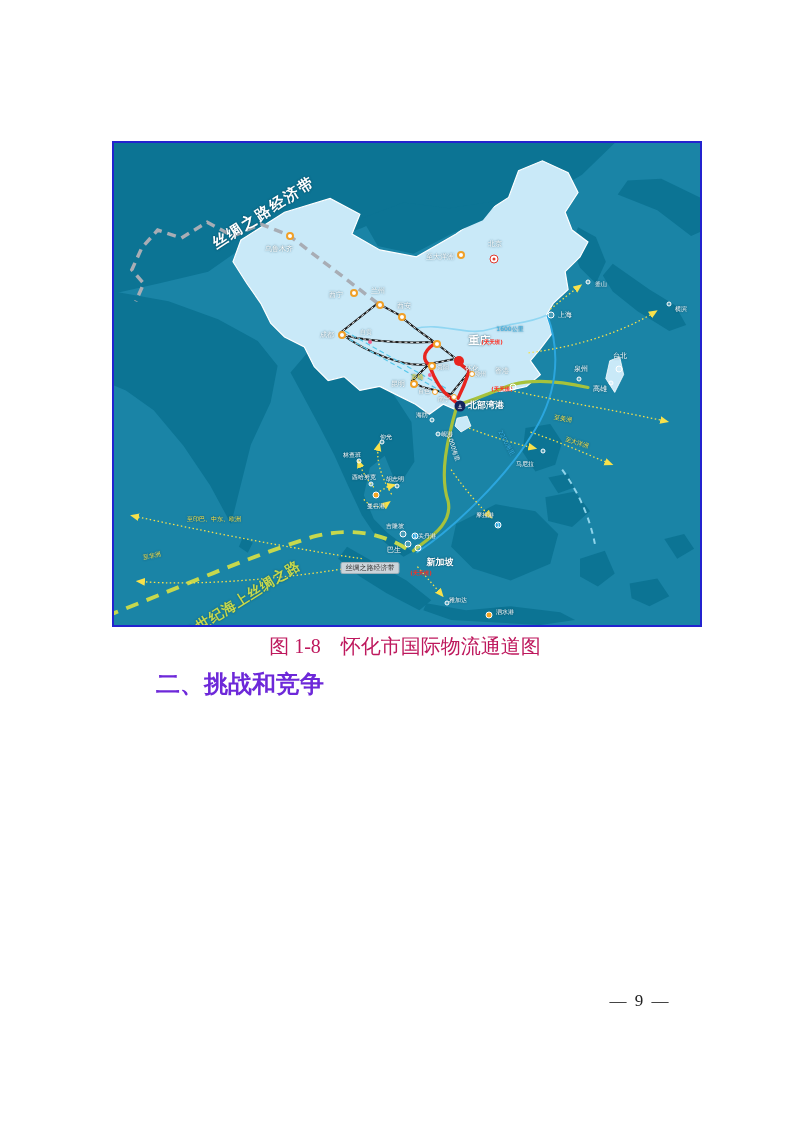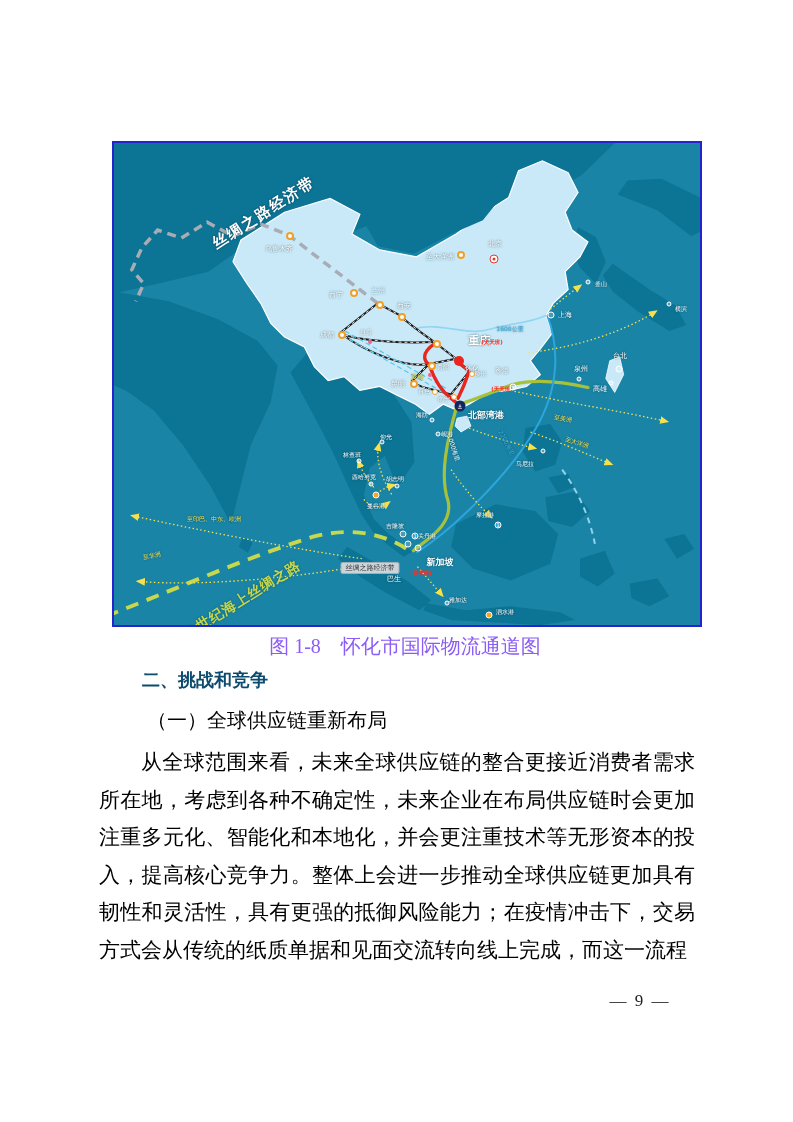--- a/index.html
+++ b/index.html
@@ -31,23 +31,23 @@
   .mk-red{width:10px;height:10px;background:#e8251f;}
   .mk-pink{width:4px;height:4px;background:#f06292;}
   .mk-navy{width:11px;height:11px;background:#14245c;color:#fff;font:6px/11px "DejaVu Sans",sans-serif;text-align:center;}
   .mk-navy::after{content:"⚓";}
   .mk-orange{width:7px;height:7px;background:#f5a623;border:1px solid #fff;}
   .mk-blue1{width:7px;height:7px;background:#2aa4dc;border:1px solid #fff;color:#fff;font:5px/5px "DejaVu Sans",sans-serif;text-align:center;}
   .mk-blue1::after{content:"1";}
   .mk-port{width:7px;height:7px;border:1.5px solid #fff;background:rgba(255,255,255,.2);}
   .mk-portS{width:5px;height:5px;border:1px solid #fff;background:rgba(255,255,255,.3);}
   
-  .caption{position:absolute;left:112px;top:633px;width:586px;text-align:center;font-size:20px;color:#8b5cf6;}
-  .heading{position:absolute;left:142px;top:668px;font-family:"Liberation Sans","DejaVu Sans",sans-serif;
-           font-weight:bold;font-size:18px;color:#0c4a6e;}
+  .caption{position:absolute;left:112px;top:633px;width:586px;text-align:center;font-size:20px;color:#be185d;}
+  .heading{position:absolute;left:156px;top:668px;font-family:"Liberation Sans","DejaVu Sans",sans-serif;
+           font-weight:bold;font-size:24px;color:#6d28d9;}
   .subheading{position:absolute;left:147px;top:707px;font-size:20px;color:#000;}
   .body-par{position:absolute;left:99px;top:744px;width:596px;margin:0;font-size:21px;line-height:37.6px;
             text-align:justify;text-justify:inter-ideograph;text-indent:2em;color:#000;}
   .page-num{position:absolute;left:560px;top:991px;width:160px;text-align:center;font-size:17px;color:#222;letter-spacing:2px;}
 </style>
 </head>
 <body>
 
 <div class="page">
 
@@ -166,21 +166,21 @@
           <div class="ml w-s" style="left: 252px; top: 189px; transform: translate(-50%, -50%);">自贡</div>
           <div class="ml w-lg" style="left: 346px; top: 198px; transform: translate(-50%, -50%); padding-left: 39px;">重庆</div>
           <div class="ml red-s" style="left: 378px; top: 199px; transform: translate(-50%, -50%);">(天天班)</div>
           <div class="ml" style="left: 358px; top: 226px; transform: translate(-50%, -50%);">怀化</div>
           <div class="ml w-s" style="left: 329px; top: 224px; transform: translate(-50%, -50%);">贵阳</div>
           <div class="ml yel-s" style="left: 303px; top: 234px; transform: translate(-50%, -50%);">黄桶</div>
           <div class="ml" style="left: 284px; top: 241px; transform: translate(-50%, -50%);">昆明</div>
           <div class="ml w-s" style="left: 310px; top: 248px; transform: translate(-50%, -50%);">百色</div>
           <div class="ml w-s" style="left: 330px; top: 256px; transform: translate(-50%, -50%);">南宁</div>
           <div class="ml w-s" style="left: 366px; top: 231px; transform: translate(-50%, -50%);">柳州</div>
-          <div class="ml w-b" style="left: 372px; top: 272px; transform: translate(-50%, -50%); text-align: center;">北部湾港</div>
+          <div class="ml w-b" style="left: 372px; top: 262px; transform: translate(-50%, -50%); text-align: center;">北部湾港</div>
           <div class="ml w-s" style="left: 308px; top: 272px; transform: translate(-50%, -50%);">海防</div>
           <div class="ml w-s" style="left: 333px; top: 291px; transform: translate(-50%, -50%);">岘港</div>
           <div class="ml" style="left: 388px; top: 228px; transform: translate(-50%, -50%);">香港</div>
           <div class="ml red-s" style="left: 388px; top: 246px; transform: translate(-50%, -50%);">(天天班)</div>
           <div class="ml" style="left: 467px; top: 226px; transform: translate(-50%, -50%);">泉州</div>
           <div class="ml" style="left: 506px; top: 213px; transform: translate(-50%, -50%);">台北</div>
           <div class="ml" style="left: 486px; top: 246px; transform: translate(-50%, -50%);">高雄</div>
           <div class="ml" style="left: 451px; top: 172px; transform: translate(-50%, -50%);">上海</div>
           <div class="ml w-s" style="left: 487px; top: 141px; transform: translate(-50%, -50%);">釜山</div>
           <div class="ml w-s" style="left: 567px; top: 166px; transform: translate(-50%, -50%);">横滨</div>
@@ -191,21 +191,21 @@
           <div class="ml blu-s" style="left: 392px; top: 300px; transform: translate(-50%, -50%) rotate(62deg);">2200海里</div>
           <div class="ml w-s" style="left: 339px; top: 305px; transform: translate(-50%, -50%) rotate(72deg);">1000海里</div>
           <div class="ml w-s" style="left: 272px; top: 294px; transform: translate(-50%, -50%);">仰光</div>
           <div class="ml w-s" style="left: 238px; top: 312px; transform: translate(-50%, -50%);">林查班</div>
           <div class="ml w-s" style="left: 250px; top: 334px; transform: translate(-50%, -50%);">西哈努克</div>
           <div class="ml w-s" style="left: 281px; top: 336px; transform: translate(-50%, -50%);">胡志明</div>
           <div class="ml w-s" style="left: 262px; top: 363px; transform: translate(-50%, -50%);">曼谷港</div>
           <div class="ml w-s" style="left: 371px; top: 372px; transform: translate(-50%, -50%);">摩拉港</div>
           <div class="ml w-s" style="left: 281px; top: 383px; transform: translate(-50%, -50%);">吉隆坡</div>
           <div class="ml w-s" style="left: 313px; top: 393px; transform: translate(-50%, -50%);">关丹港</div>
-          <div class="ml" style="left: 280px; top: 407px; transform: translate(-50%, -50%); margin-top: 29px;">巴生</div>
+          <div class="ml" style="left: 280px; top: 407px; transform: translate(-50%, -50%);">巴生</div>
           <div class="ml w-b" style="left: 326px; top: 419px; transform: translate(-50%, -50%);">新加坡</div>
           <div class="ml red-s" style="left: 307px; top: 430px; transform: translate(-50%, -50%);">(天天班)</div>
           <div class="ml box" style="left: 256px; top: 425px; transform: translate(-50%, -50%);">丝绸之路经济带</div>
           <div class="ml w-s" style="left: 344px; top: 457px; transform: translate(-50%, -50%);">雅加达</div>
           <div class="ml w-s" style="left: 391px; top: 469px; transform: translate(-50%, -50%);">泗水港</div>
           <div class="ml yel-s" style="left: 100px; top: 376px; transform: translate(-50%, -50%);">至印巴、中东、欧洲</div>
           <div class="ml yel-s" style="left: 38px; top: 413px; transform: translate(-50%, -50%) rotate(-12deg);">至非洲</div>
           <div class="ml msr" style="left: 125px; top: 458px; transform: translate(-50%, -50%) rotate(-32deg);">21世纪海上丝绸之路</div>
           <div class="mk mk-rail" title="乌鲁木齐" style="left: 176px; top: 93px;"></div>
           <div class="mk mk-rail" title="呼和浩特" style="left: 347px; top: 112px;"></div>
@@ -247,19 +247,17 @@
           <div class="mk mk-portS" title="雅加达" style="left: 333px; top: 460px;"></div>
           <div class="mk mk-orange" title="泗水港" style="left: 375px; top: 472px;"></div>
         </div>
     </div>
   </figure>
 
   <div class="caption">图 1-8　怀化市国际物流通道图</div>
 
   <h2 class="heading" style="margin:0">二、挑战和竞争</h2>
 
-  <h3 class="subheading" style="margin:0;font-weight:normal">（一）全球供应链重新布局</h3>
-
-  <p class="body-par">从全球范围来看，未来全球供应链的整合更接近消费者需求所在地，考虑到各种不确定性，未来企业在布局供应链时会更加注重多元化、智能化和本地化，并会更注重技术等无形资本的投入，提高核心竞争力。整体上会进一步推动全球供应链更加具有韧性和灵活性，具有更强的抵御风险能力；在疫情冲击下，交易方式会从传统的纸质单据和见面交流转向线上完成，而这一流程</p>
+
 
   <div class="page-num">— 9 —</div>
 
 </div>
 
 </body></html>

